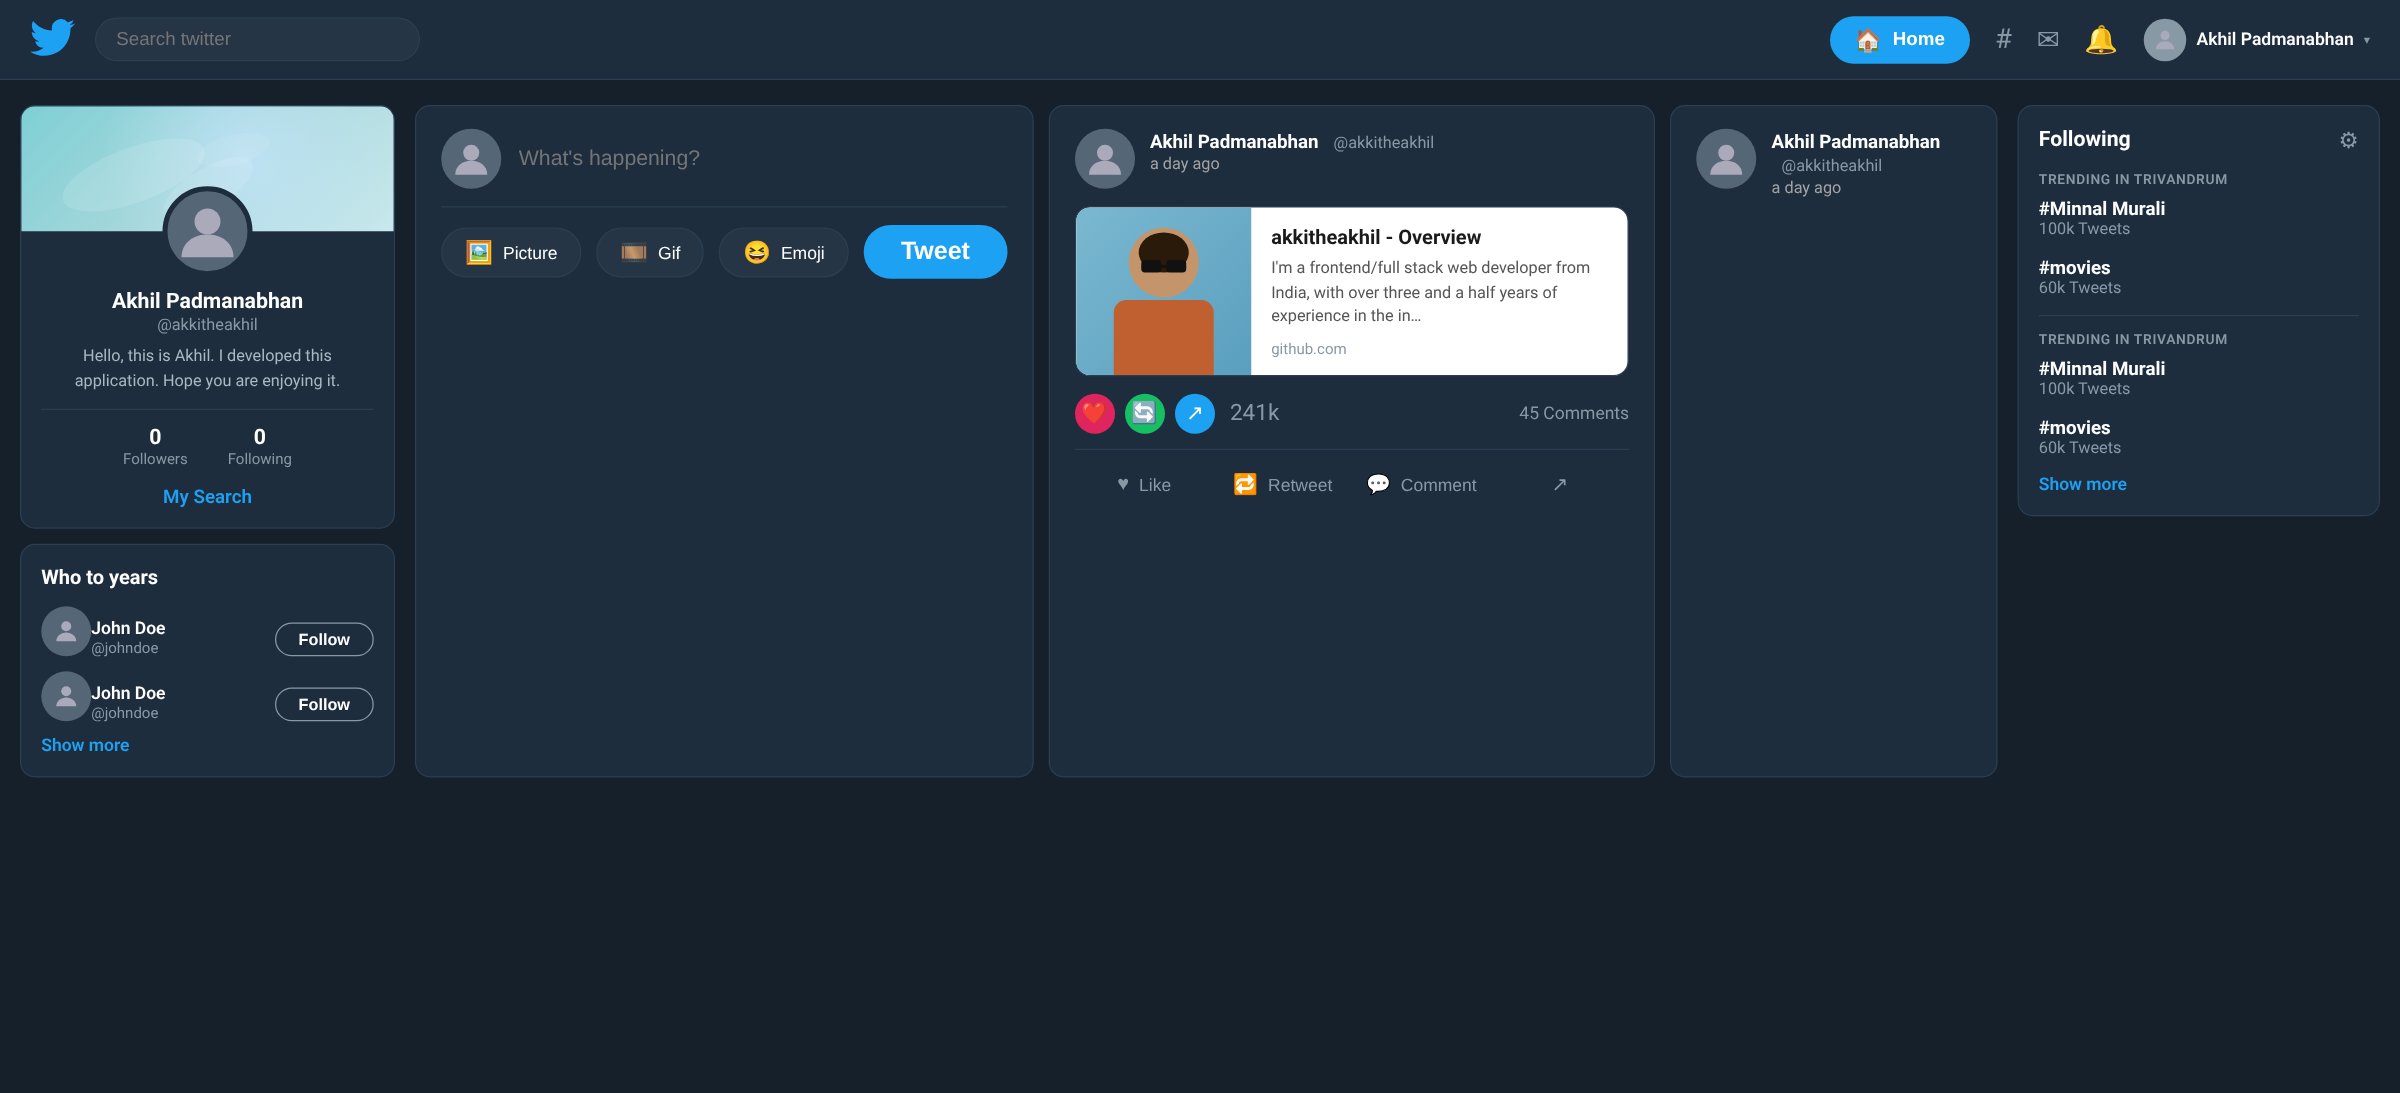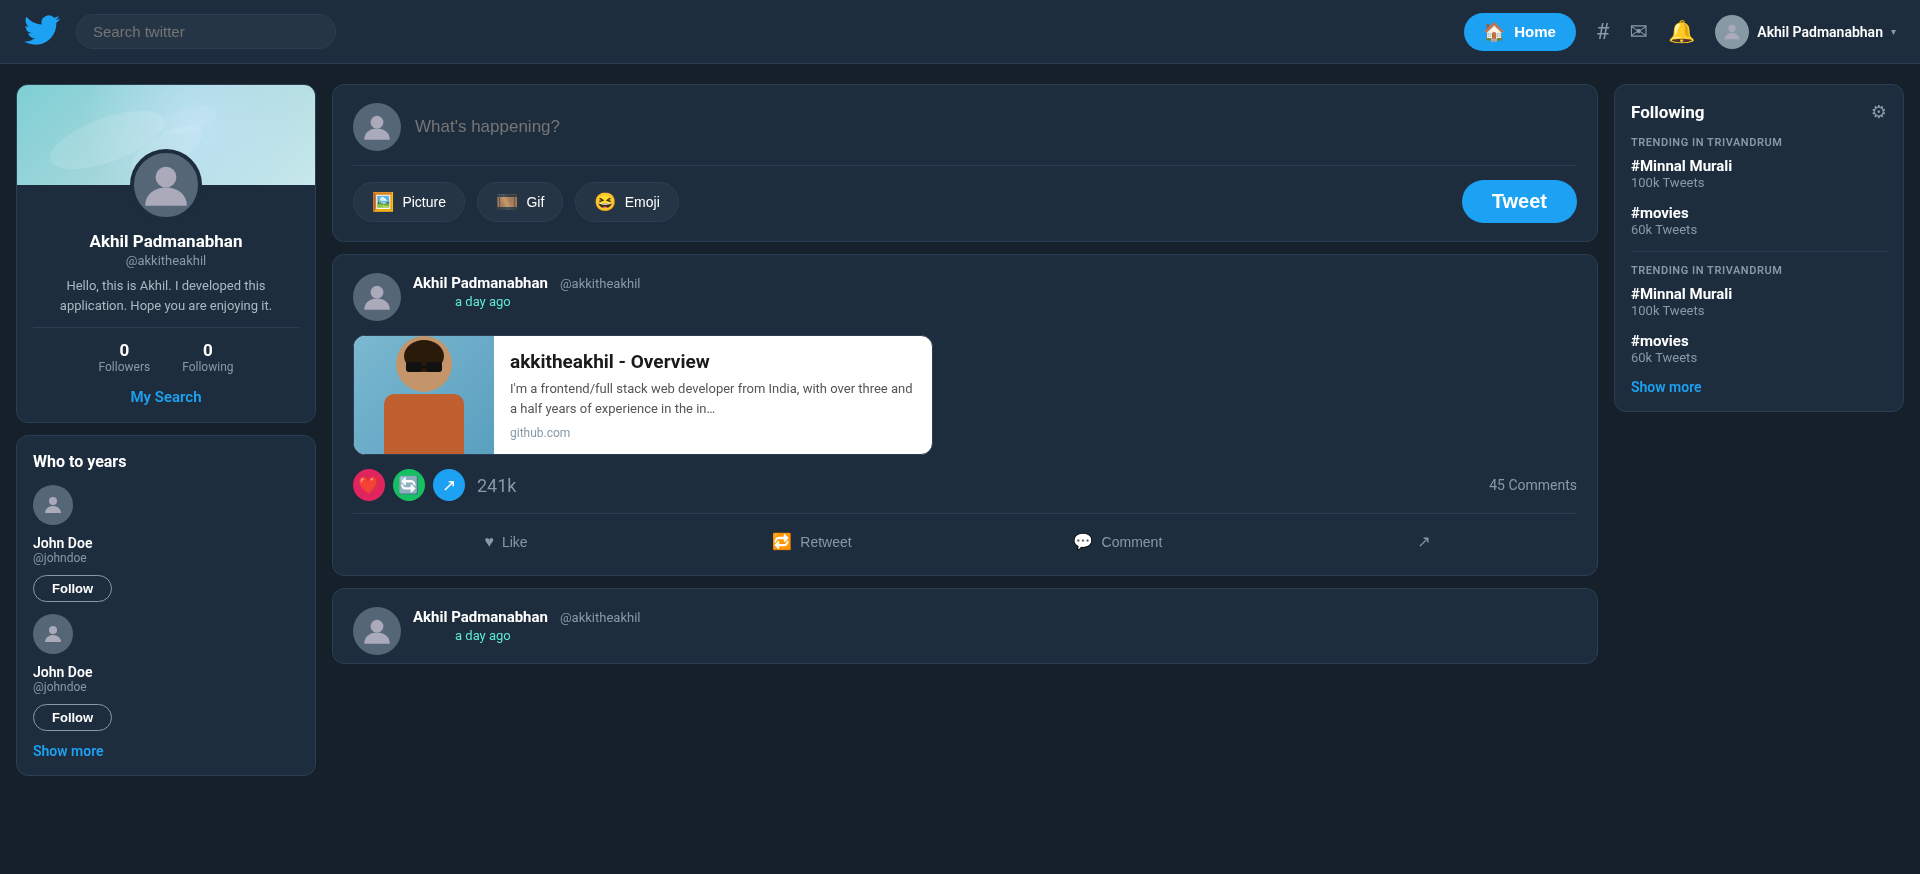--- a/index.html
+++ b/index.html
@@ -169,24 +169,22 @@
       border: 1px solid #2a3f54;
       padding: 16px;
     }
     .wtf-title {
       font-size: 16px;
       font-weight: 700;
       margin-bottom: 14px;
     }
     .follow-item {
       display: flex;
-      align-items: flex-start;
-      gap: 10px;
+      align-items: flex-end;
       margin-bottom: 12px;
-      flex-direction: column;
     }
     .follow-avatar {
       width: 40px;
       height: 40px;
       border-radius: 50%;
       background: #556677;
       display: flex;
       align-items: center;
       justify-content: center;
       font-size: 18px;
@@ -213,21 +211,21 @@
       cursor: pointer;
       display: block;
       margin-top: 4px;
     }
 
     
     .center-feed {
       flex: 1;
       min-width: 0;
       display: flex;
-      flex-direction: column;
+      flex-direction: row;
       gap: 12px;
     }
 
     
     .compose-box {
       background: #1e2d3d;
       border-radius: 12px;
       border: 1px solid #2a3f54;
       padding: 18px 20px;
     }
@@ -311,21 +309,21 @@
       flex-shrink: 0;
       display: flex;
       align-items: center;
       justify-content: center;
       font-size: 20px;
       color: #ccc;
     }
     .tweet-meta { flex: 1; }
     .tweet-name { font-size: 15px; font-weight: 700; }
     .tweet-handle { font-size: 13px; color: #8899a6; margin-left: 8px; }
-    .tweet-time { font-size: 13px; color: #5eead4; margin-top: 2px; margin-left: 42px; }
+    .tweet-time { font-size: 13px; color: #a3a3a3; margin-top: 2px; }
 
     
     .link-preview {
       margin-top: 14px;
       border: 1px solid #2a3f54;
       border-radius: 12px;
       overflow: hidden;
       display: flex;
       background: #fff;
       color: #000;
@@ -335,21 +333,21 @@
       width: 140px;
       flex-shrink: 0;
       background: linear-gradient(135deg, #7bb8d0 0%, #5a9fbf 100%);
       position: relative;
       overflow: hidden;
     }
     .link-preview-body {
       padding: 14px 16px;
       flex: 1;
     }
-    .link-preview-title { font-size: 19px; font-weight: 700; color: #1a1a1a; }
+    .link-preview-title { font-size: 16px; font-weight: 700; color: #1a1a1a; }
     .link-preview-desc { font-size: 13px; color: #555; margin-top: 6px; line-height: 1.5; }
     .link-preview-url { font-size: 12px; color: #8899a6; margin-top: 8px; }
 
     
     .reaction-row {
       display: flex;
       align-items: center;
       gap: 8px;
       margin-top: 14px;
     }

